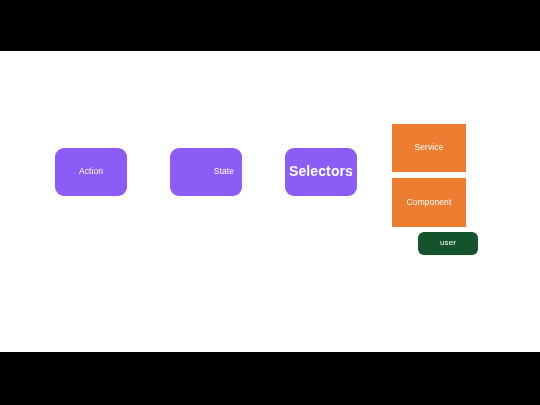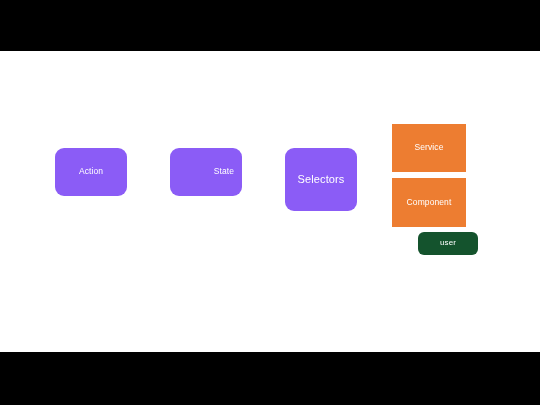--- a/index.html
+++ b/index.html
@@ -62,22 +62,23 @@
   #node-action {
     left: 55px;  top: 97px;  width: 72px; height: 48px;
     font-size: 8.5px;
   }
   #node-state {
     left: 170px; top: 97px;  width: 72px; height: 48px;
     font-size: 8.5px;
     padding-left: 36px;
   }
   #node-selectors {
-    left: 285px; top: 97px;  width: 72px; height: 63px;
-    font-size: 11px;
+    left: 285px; top: 97px;  width: 72px; height: 48px;
+    font-size: 14px;
+    font-weight: bold;
   }
 
   
   #node-service {
     left: 392px; top: 73px;  width: 74px; height: 48px;
     font-size: 8.5px;
   }
   #node-component {
     left: 392px; top: 127px; width: 74px; height: 49px;
     font-size: 8.5px;

